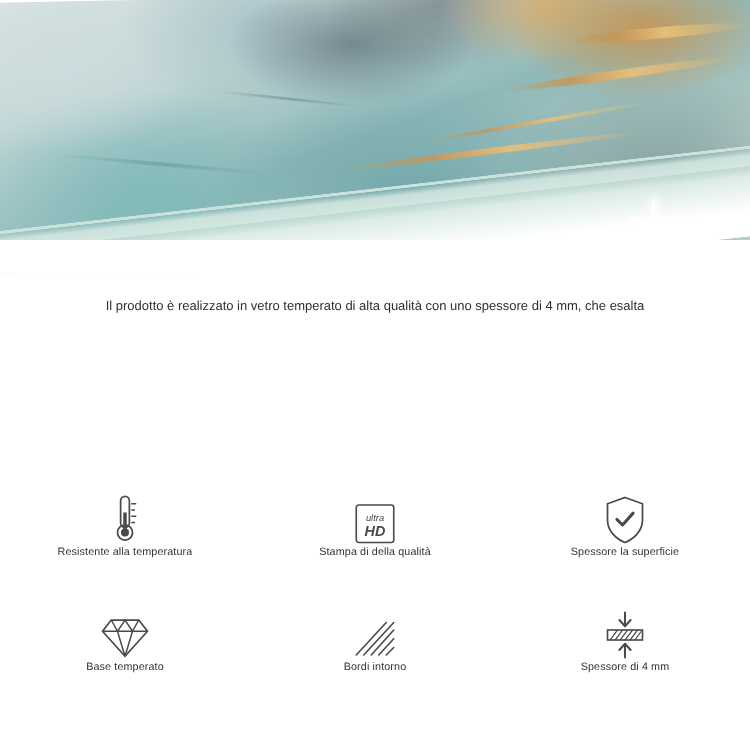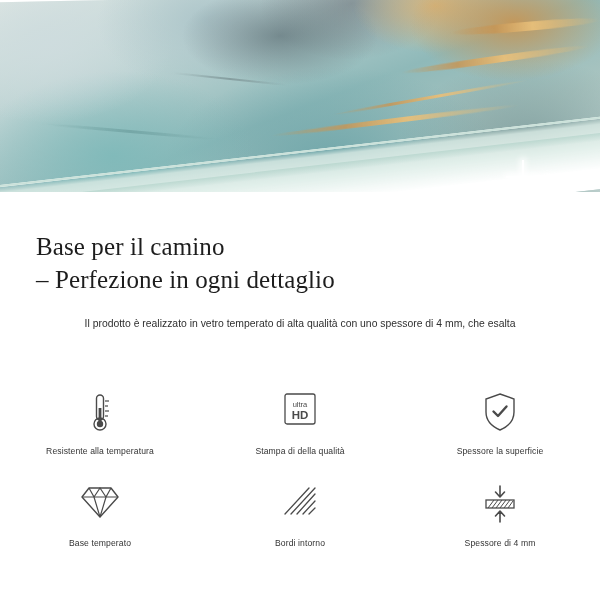--- a/index.html
+++ b/index.html
@@ -148,25 +148,25 @@
   }
   .feature {
     display: flex;
     flex-direction: column;
     align-items: center;
     justify-content: flex-start;
   }
   .feature .icon {
     height: 44px;
     display: flex;
-    align-items: flex-start;
+    align-items: flex-end;
     justify-content: center;
+    font-style: italic;
   }
   .feature .caption {
-    margin-top: 10px;
     font-size: 8.6px;
     color: #333333;
     text-align: center;
     letter-spacing: .1px;
   }
   svg { display: block; }
 </style>
 </head>
 <body>
 
@@ -183,24 +183,20 @@
     <div class="hero-vein v6"></div>
     <div class="glass-edge"></div>
     <div class="glass-edge2"></div>
     <div class="hero-mask-bottom"></div>
     <div class="sparkle sp1"></div>
     <div class="sparkle sp2"></div>
     <div class="sparkle sp3"></div>
   </div>
 
   <div class="content">
-    <h1 class="headline">
-      <span>Base per il camino</span>
-      <span class="l2">– Perfezione in ogni dettaglio</span>
-    </h1>
     <p class="paragraph">
       <span>Il prodotto è realizzato in vetro temperato di alta qualità con uno spessore di 4 mm, che esalta</span><br>
       <br>
     </p>
   </div>
 
   <div class="features">
 
     <div class="feature">
       <div class="icon">

